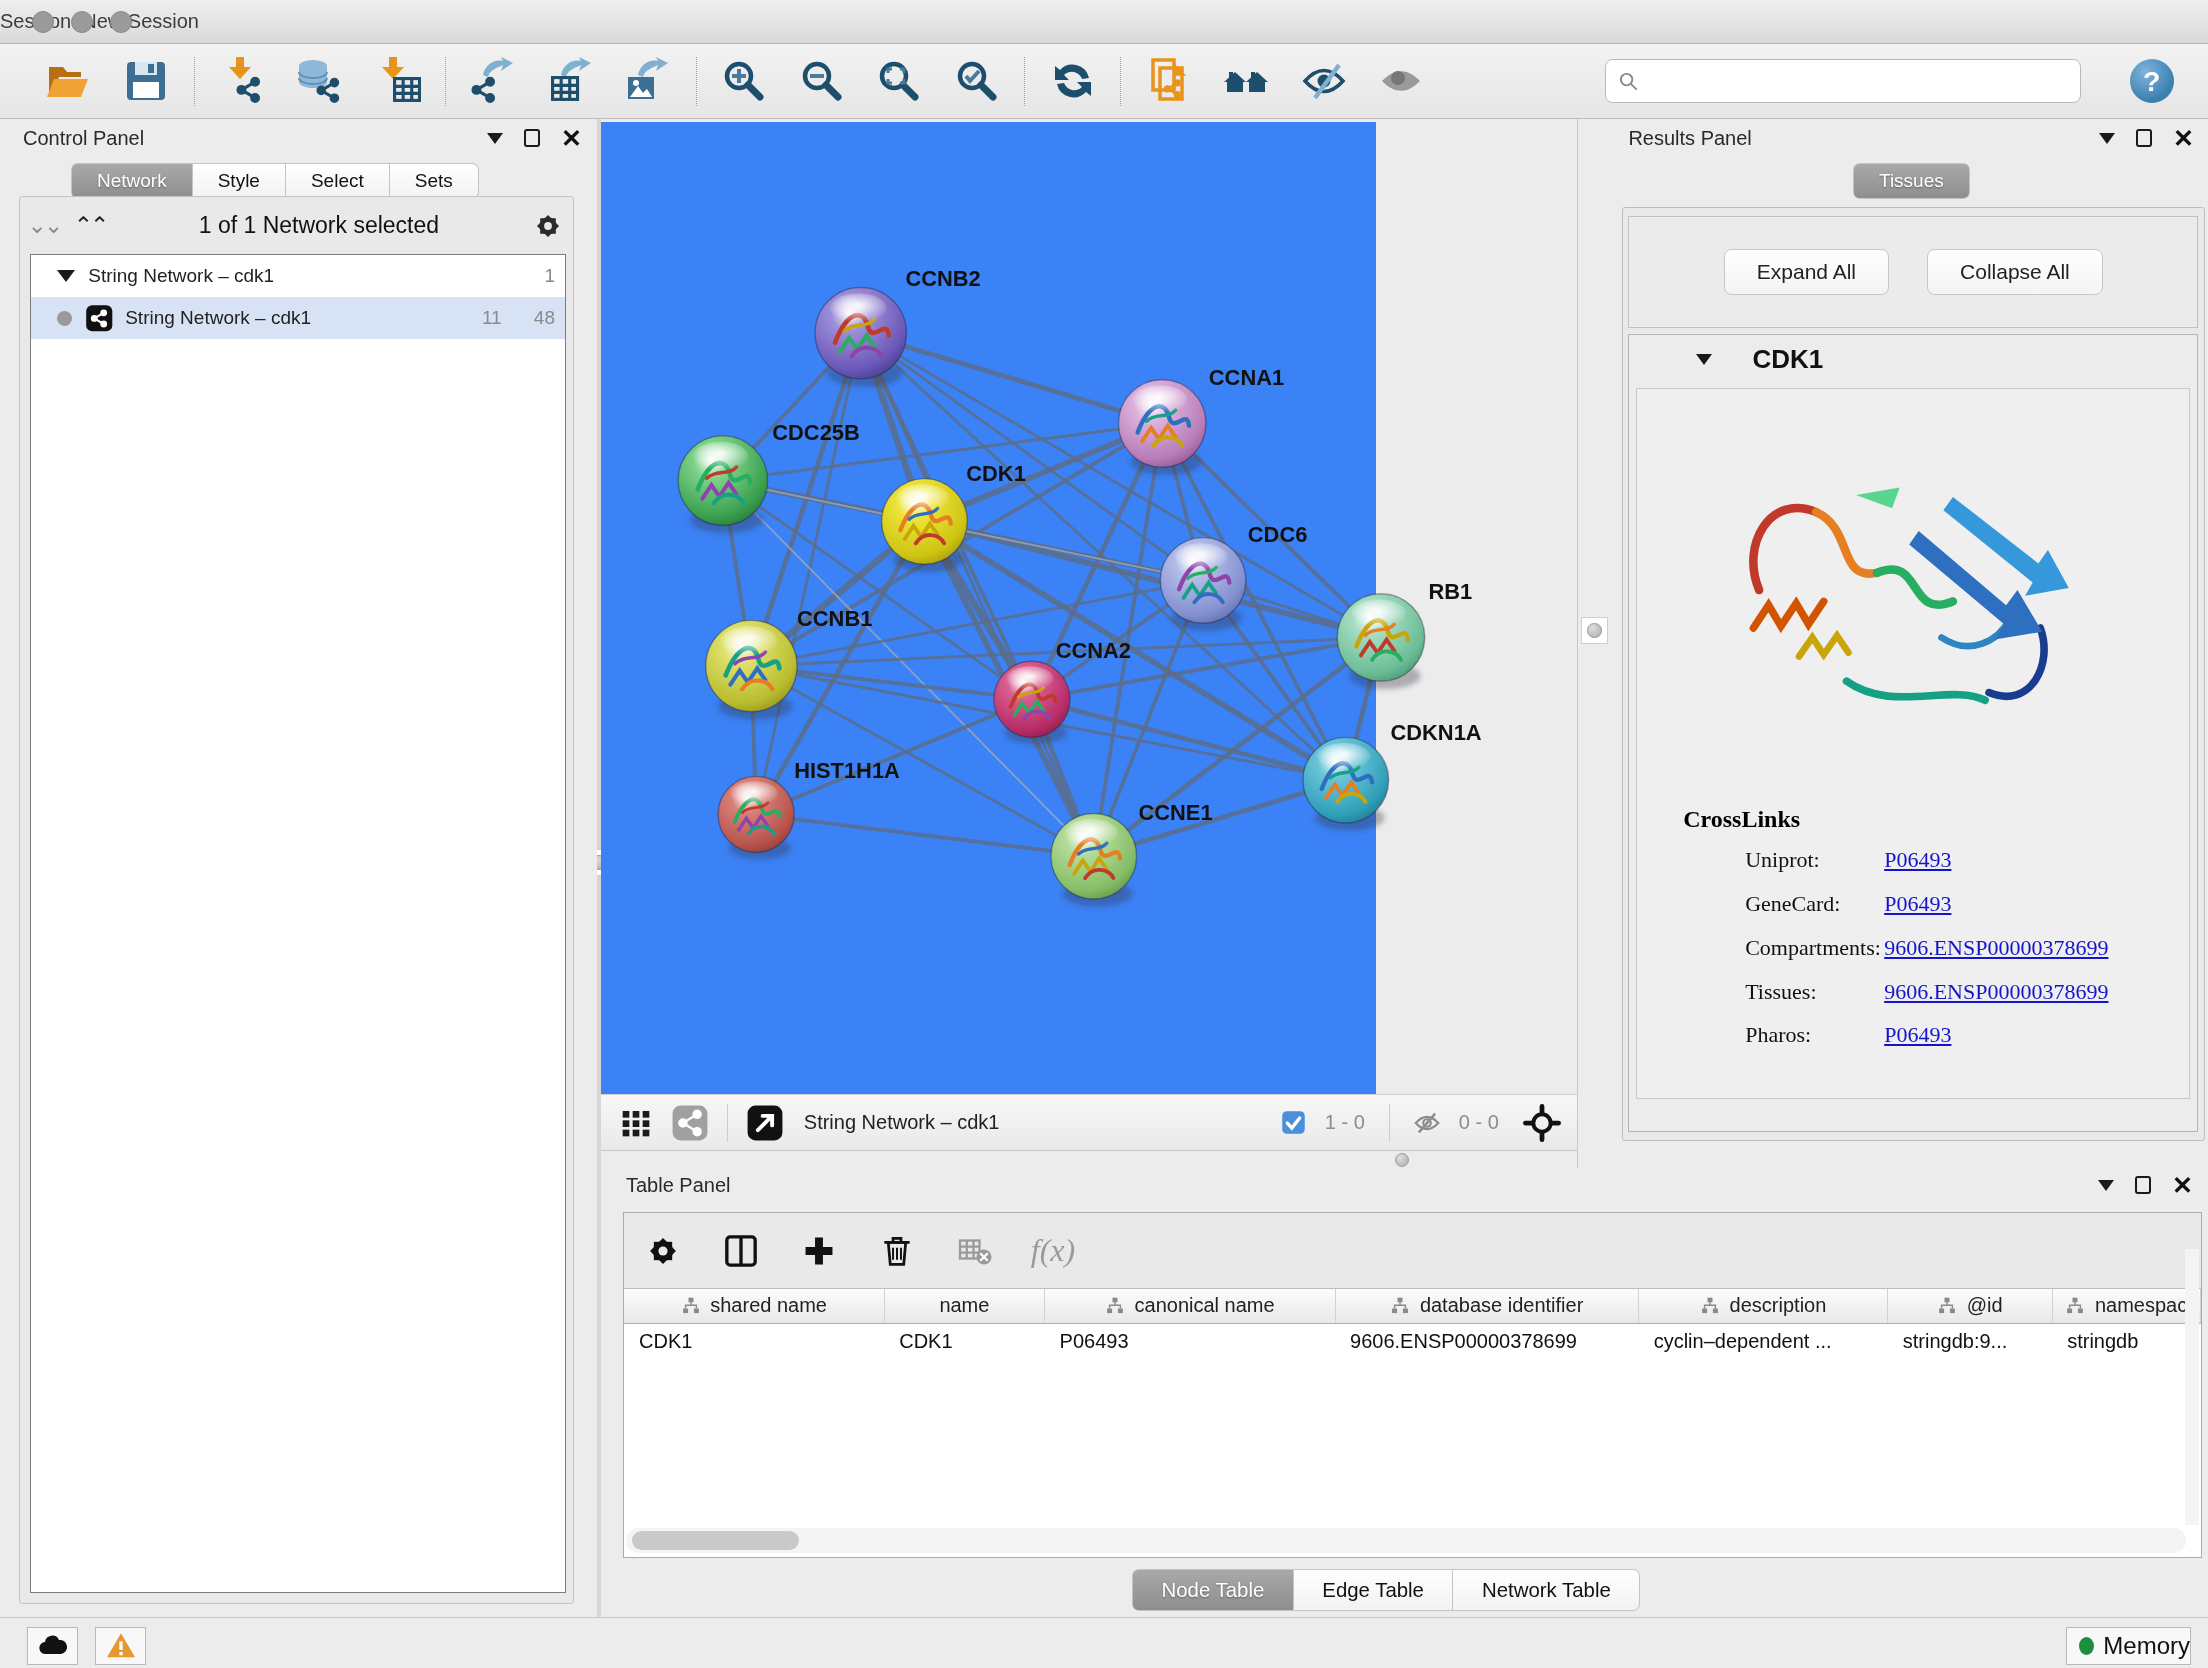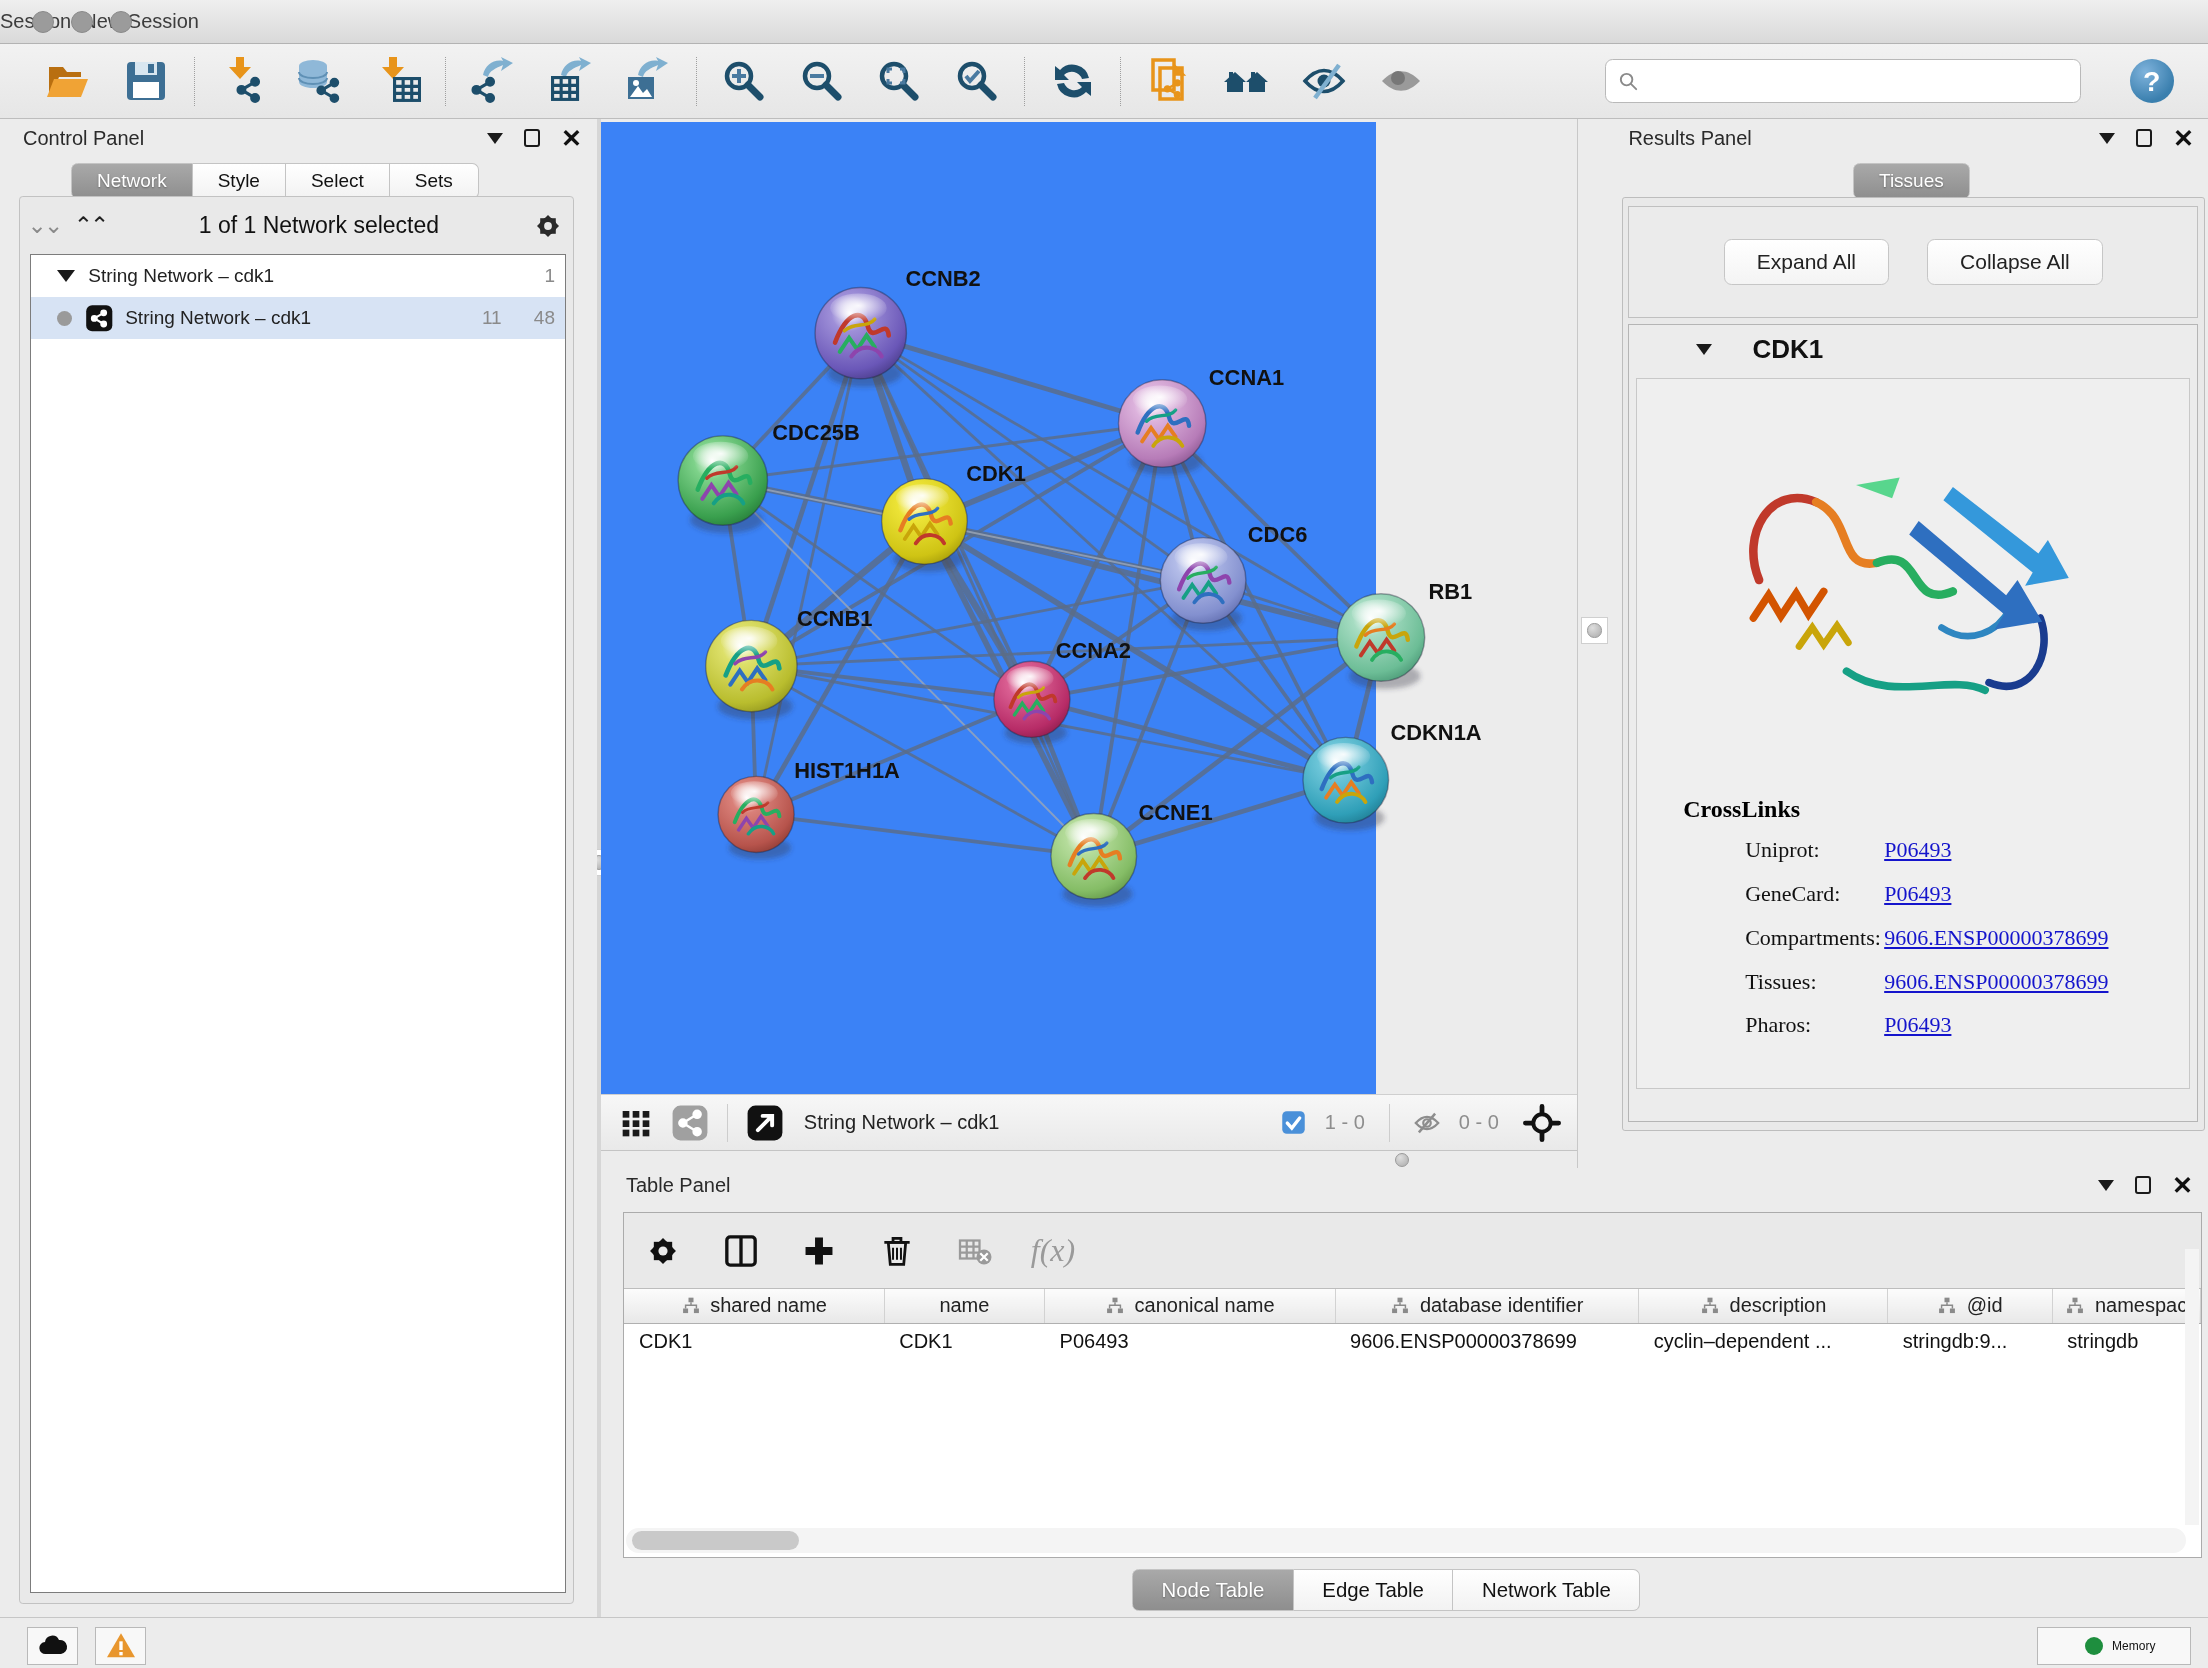--- a/index.html
+++ b/index.html
@@ -72,21 +72,21 @@
     background:radial-gradient(circle at 35% 30%, #dedede, #ababab); border:1px solid #9a9a9a; }
   #v-split-l { left:597px; top:119px; width:3.8px; height:1498px; background:#d6d6d6; }
   #v-split-r { left:1577px; top:119px; width:40px; height:1049px; background:#ececec; border-left:1px solid #c8c8c8; }
   .split-handle { position:absolute; width:27px; height:27px; background:#fff; border:1px solid #cfcfcf;
     display:flex; align-items:center; justify-content:center; cursor:col-resize; }
 
   
   #results-panel { left:1617px; top:119px; width:592px; height:1018px; }
   #rp-header { position:absolute; left:11.4px; top:7.6px; right:15px; display:flex; align-items:center; }
   #rp-tab { position:absolute; left:236px; top:44px; }
-  #rp-outer { position:absolute; left:4.8px; top:78px; width:583px; height:934px; background:#e9e9e9;
+  #rp-outer { position:absolute; left:4.8px; top:88px; width:583px; height:934px; background:#e9e9e9;
     border:1px solid #bdbdbd; border-radius:2.9px; }
   #rp-btnbox { position:absolute; left:5.7px; top:7.6px; right:5.7px; height:112px; background:#ebebeb;
     border:1px solid #c0c0c0; display:flex; align-items:center; justify-content:center; gap:38px; }
   .rp-btn { height:46px; padding:0 32px; background:linear-gradient(#ffffff,#f4f4f4); border:1px solid #c6c6c6;
     border-radius:7.6px; font-size:21px; display:flex; align-items:center; cursor:pointer; }
   #rp-entry { position:absolute; left:5.7px; top:126px; right:5.7px; bottom:7.6px; background:#ececec; border:1px solid #b5b5b5; }
   #rp-entry-head { height:49px; display:flex; align-items:center; }
   #rp-entry-head .pc-collapse { margin:0 40px 0 67px; }
   #rp-entry-name { font-size:26px; font-weight:bold; color:#111; }
   #rp-inner { position:absolute; left:6.7px; top:53px; right:6.7px; bottom:32px; background:#efefef;
@@ -118,21 +118,21 @@
     border-radius:12.4px; }
   #tp-hthumb { position:absolute; left:5.7px; top:2.9px; width:167px; height:19px; background:#c9c9c9; border-radius:9.5px; }
   #tp-vscroll { position:absolute; right:1.9px; top:36px; bottom:32px; width:14.3px; background:#f4f4f4; }
   #tp-tabs { position:absolute; left:531px; top:401px; display:flex; }
   #tp-tabs .seg-tab { height:42px; font-size:20.4px; padding:0 28.5px; }
 
   
   #status-bar { left:0; top:1617px; width:2208px; height:51px; background:#ececec; border-top:1px solid #c6c6c6; }
   .sb-btn { position:absolute; top:8.6px; height:38px; background:#f8f8f8; border:1.9px solid #b9b9b9;
     display:flex; align-items:center; justify-content:center; cursor:pointer; }
-  #sb-memory { right:17px; width:154px; gap:9.5px; font-size:12px; color:#111;padding-left:12px; }
+  #sb-memory { right:17px; width:125px; gap:9.5px; font-size:24px; color:#111;padding-left:12px; }
   #sb-memory .mdot { width:18px; height:18px; border-radius:50%; background:#1e8e3e; }
 
   svg { display:block; }
   text { font-family:"Liberation Sans",sans-serif; }
 </style>
 </head>
 <body>
 
 <div class="abs" id="titlebar">
   <div class="tl" style="left:32px"></div>

